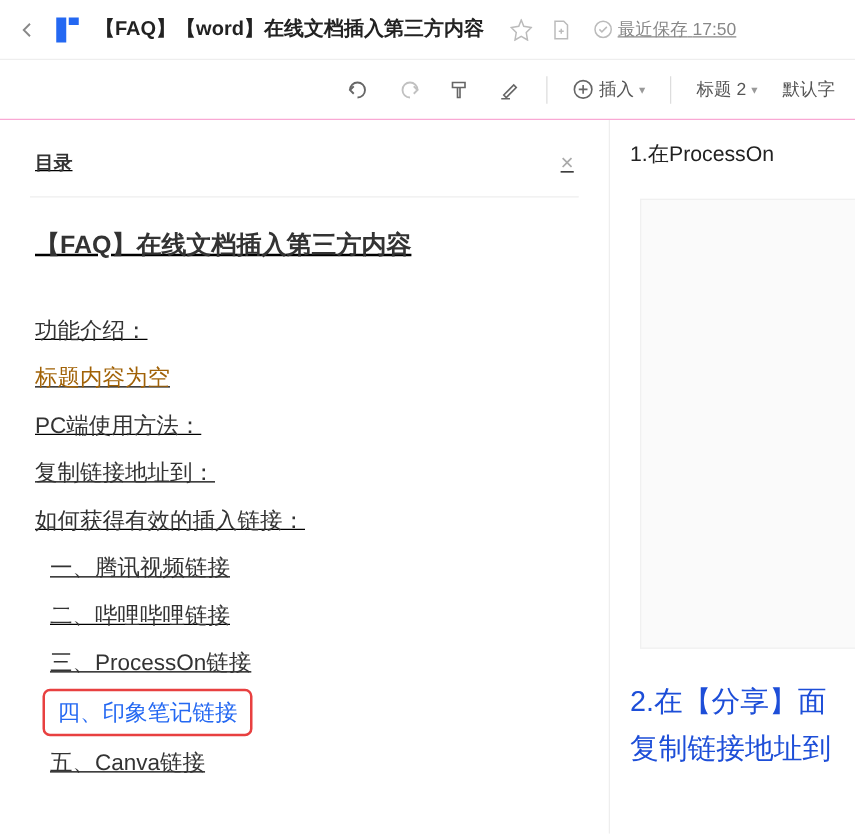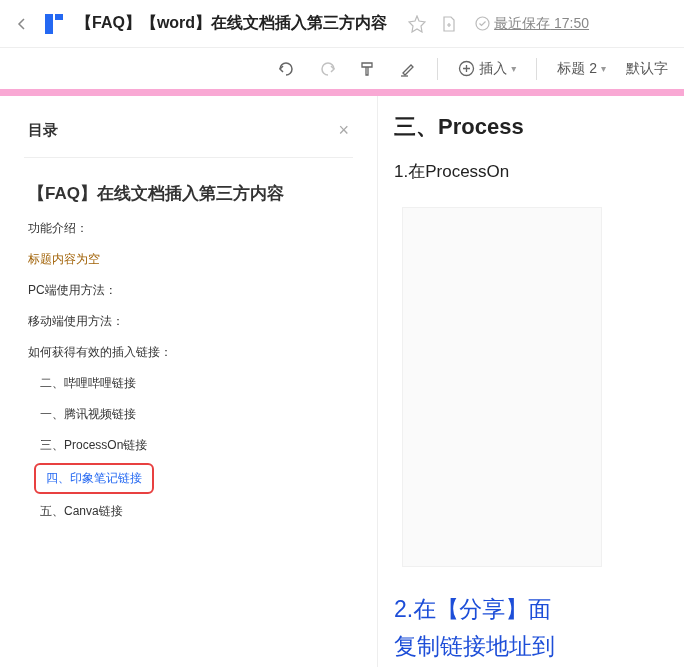--- a/index.html
+++ b/index.html
@@ -7,33 +7,33 @@
     
     .header { height: 48px; display: flex; align-items: center; padding: 0 12px; border-bottom: 1px solid #eee; gap: 8px; }
     .back-btn { width: 20px; display: flex; align-items: center; justify-content: center; cursor: pointer; color: #666; }
     .logo { width: 28px; height: 28px; display: flex; align-items: center; justify-content: center; }
     .doc-title { font-size: 16px; font-weight: 600; color: #222; flex-shrink: 0; }
     .header-icons { display: flex; gap: 12px; margin-left: 12px; align-items: center; }
     .icon-btn { width: 20px; height: 20px; display: flex; align-items: center; justify-content: center; cursor: pointer; color: #999; }
     .save-status { display: flex; align-items: center; gap: 4px; color: #999; font-size: 14px; margin-left: 4px; }
     .save-status a { color: #888; text-decoration: underline; }
     
-    .toolbar { height: 48px; display: flex; align-items: center; justify-content: flex-end; padding: 0 16px; gap: 20px; border-bottom: 7px solid #f9a8d4; text-align: right; }
+    .toolbar { height: 48px; display: flex; align-items: center; justify-content: flex-end; padding: 0 16px; gap: 20px; border-bottom: 1px solid #f9a8d4; text-align: right; }
     .tb-btn { display: flex; align-items: center; gap: 4px; cursor: pointer; color: #555; font-size: 14px; }
     .tb-icon { width: 20px; height: 20px; display: flex; align-items: center; justify-content: center; }
     .dropdown-caret { font-size: 10px; color: #999; }
     
     .body { display: flex; height: calc(667px - 96px); }
-    .sidebar { width: 378px; border-right: 1px solid #eee; padding: 24px 24px 3px 24px; overflow-y: auto; }
+    .sidebar { width: 488px; border-right: 1px solid #eee; padding: 24px 24px 3px 24px; overflow-y: auto; text-decoration: underline; }
     .toc-header { display: flex; justify-content: space-between; align-items: center; padding: 0 4px 16px 4px; border-bottom: 1px solid #eee; margin-bottom: 24px; }
     .toc-title { font-size: 15px; font-weight: 600; color: #333; }
     .toc-close { color: #aaa; cursor: pointer; font-size: 18px; }
-    .toc-main-title { font-size: 17px; font-weight: 600; color: #333; margin-bottom: 8px; padding: 0 4px; }
+    .toc-main-title { font-size: 20px; font-weight: 600; color: #333; margin-bottom: 36px; padding: 0 4px; }
     .toc-list { list-style: none; }
-    .toc-item { font-size: 12px; padding: 7px 4px; cursor: pointer; color: #333; }
+    .toc-item { font-size: 18px; padding: 7px 4px; cursor: pointer; color: #333; }
     .toc-item.placeholder { color: #a16207; }
     .toc-item.l2 { padding-left: 16px; }
     .toc-item.highlighted { border: 2px solid #e84040; border-radius: 6px; color: #2468f2; display: inline-block; padding: 5px 10px; margin: 2px 0 2px 10px; }
     
     .content { flex: 1; padding: 16px 0 0 16px; overflow: hidden; }
     .c-h3 { font-size: 22px; font-weight: 700; color: #222; margin-bottom: 18px; white-space: nowrap; }
     .c-p { font-size: 17px; color: #222; margin-bottom: 14px; white-space: nowrap; }
     .c-img-placeholder { width: 200px; height: 360px; background: #fafafa; border: 1px solid #f0f0f0; margin: 24px 0 24px 8px; }
     .c-p2 { font-size: 23px; color: #1d4ed8; line-height: 1.6; white-space: nowrap; }
   </style>
@@ -122,29 +122,28 @@
   <div class="sidebar">
     <div class="toc-header">
       <span class="toc-title">目录</span>
       <span class="toc-close">×</span>
     </div>
     <div class="toc-main-title">【FAQ】在线文档插入第三方内容</div>
     <ul class="toc-list">
       <li class="toc-item">功能介绍：</li>
       <li class="toc-item placeholder">标题内容为空</li>
       <li class="toc-item">PC端使用方法：</li>
-      <li class="toc-item">移动端使用方法：</li>
+      <li class="toc-item">复制链接地址到：</li>
       <li class="toc-item">如何获得有效的插入链接：</li>
+      <li class="toc-item l2">一、腾讯视频链接</li>
       <li class="toc-item l2">二、哔哩哔哩链接</li>
-      <li class="toc-item l2">一、腾讯视频链接</li>
       <li class="toc-item l2">三、ProcessOn链接</li>
       <li><span class="toc-item highlighted">四、印象笔记链接</span></li>
       <li class="toc-item l2">五、Canva链接</li>
     </ul>
   </div>
   <div class="content">
-    <h3 class="c-h3">三、Process</h3>
     <p class="c-p">1.在ProcessOn</p>
     <div class="c-img-placeholder"></div>
     <p class="c-p2">2.在【分享】面</p>
     <p class="c-p2">复制链接地址到</p>
   </div>
 </div>
 
 </body></html>

